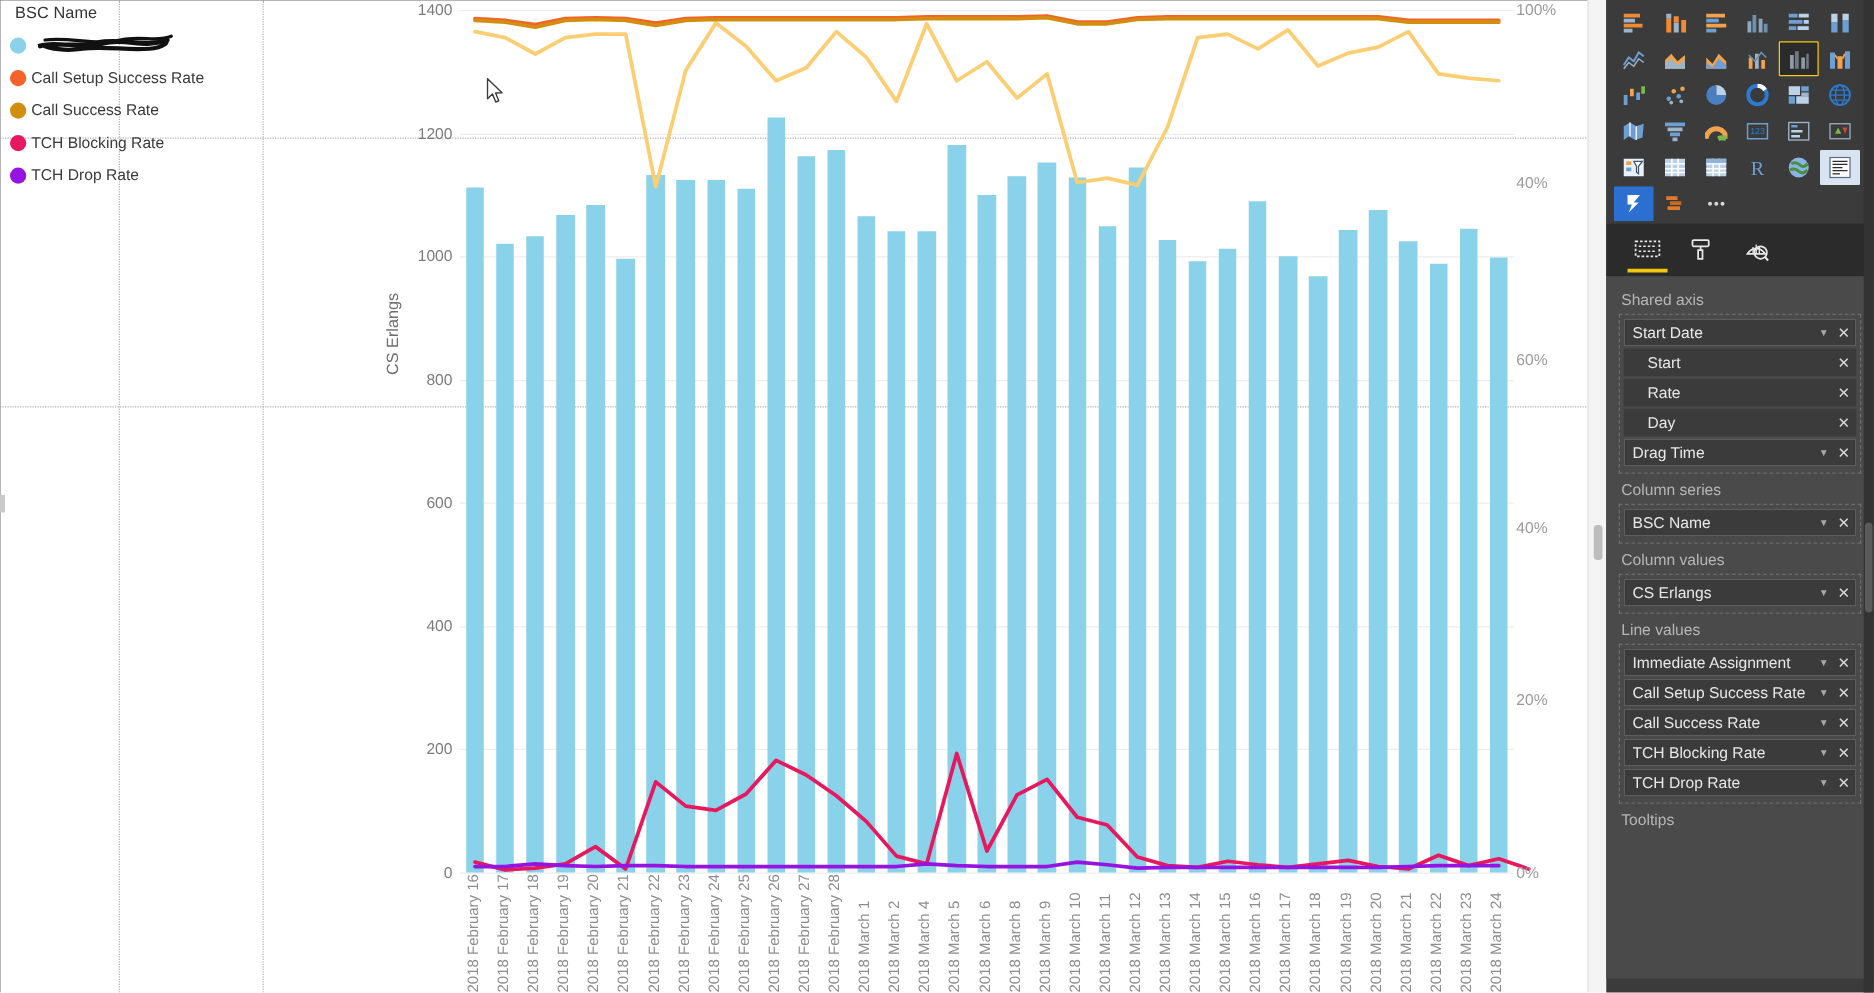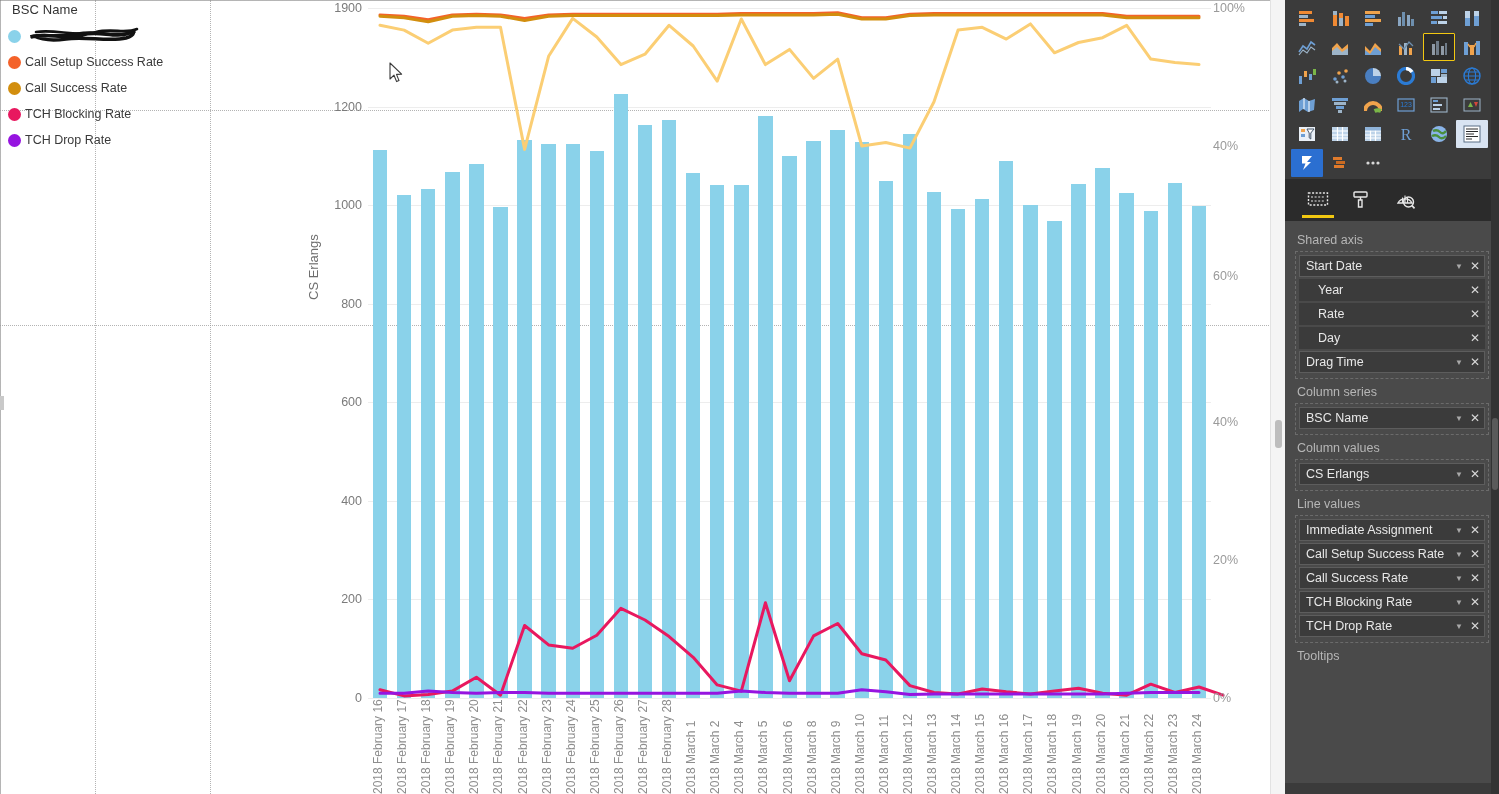--- a/index.html
+++ b/index.html
@@ -137,21 +137,21 @@
     </div>
 
     <div id="yleft">
         <div class="ytick" style="top: 690px;">0</div>
         <div class="ytick" style="top: 591.429px;">200</div>
         <div class="ytick" style="top: 492.857px;">400</div>
         <div class="ytick" style="top: 394.286px;">600</div>
         <div class="ytick" style="top: 295.714px;">800</div>
         <div class="ytick" style="top: 197.143px;">1000</div>
         <div class="ytick" style="top: 98.5714px;">1200</div>
-        <div class="ytick" style="top: 0px;">1900</div>
+        <div class="ytick" style="top: 0px;">1400</div>
       </div>
     <div id="ylabel">CS Erlangs</div>
 
     <div id="plot">
       <div id="gridlines">
           <div class="gridline" style="top: 690px;"></div>
           <div class="gridline" style="top: 591.429px;"></div>
           <div class="gridline" style="top: 492.857px;"></div>
           <div class="gridline" style="top: 394.286px;"></div>
           <div class="gridline" style="top: 295.714px;"></div>
@@ -202,21 +202,21 @@
           <polyline points="12.0,8.3 36.1,9.7 60.2,13.8 84.3,8.3 108.4,7.6 132.5,8.3 156.6,12.4 180.6,8.3 204.7,7.6 228.8,7.6 252.9,7.6 277.0,7.6 301.1,7.6 325.2,7.6 349.2,7.6 373.3,6.9 397.4,6.9 421.5,6.9 445.6,6.9 469.7,6.2 493.8,11.0 517.8,11.0 541.9,7.6 566.0,6.9 590.1,6.9 614.2,6.9 638.3,6.9 662.4,6.9 686.4,6.9 710.5,6.9 734.6,6.9 758.7,9.7 782.8,9.7 806.9,9.7 831.0,9.7" fill="none" stroke="#d28e0e" stroke-width="3" stroke-linejoin="round" stroke-linecap="round"></polyline>
           <polyline points="12.0,681.7 36.1,687.9 60.2,686.5 84.3,683.1 108.4,669.3 132.5,687.2 156.6,617.5 180.6,636.9 204.7,640.3 228.8,627.2 252.9,600.3 277.0,612.0 301.1,628.6 325.2,649.3 349.2,676.9 373.3,683.1 397.4,594.8 421.5,672.8 445.6,627.9 469.7,615.5 493.8,645.8 517.8,652.0 541.9,677.6 566.0,684.5 590.1,685.9 614.2,681.0 638.3,683.8 662.4,685.9 686.4,683.1 710.5,680.3 734.6,685.2 758.7,687.2 782.8,676.2 806.9,684.5 831.0,679.0 855.0,687.2" fill="none" stroke="#e8185f" stroke-width="3" stroke-linejoin="round" stroke-linecap="round"></polyline>
           <polyline points="12.0,685.2 36.1,685.2 60.2,683.1 84.3,684.5 108.4,685.2 132.5,684.5 156.6,684.5 180.6,685.2 204.7,685.2 228.8,685.2 252.9,685.2 277.0,685.2 301.1,685.2 325.2,685.2 349.2,685.2 373.3,683.1 397.4,684.5 421.5,685.2 445.6,685.2 469.7,685.2 493.8,681.7 517.8,683.8 541.9,686.5 566.0,685.9 590.1,685.9 614.2,685.9 638.3,685.9 662.4,685.9 686.4,685.9 710.5,685.9 734.6,685.9 758.7,685.2 782.8,684.5 806.9,684.5 831.0,684.5" fill="none" stroke="#9614e0" stroke-width="3" stroke-linejoin="round" stroke-linecap="round"></polyline>
         </svg>
     </div>
 
     <div id="yright">
         <div class="ytick-r" style="top: 690px;">0%</div>
         <div class="ytick-r" style="top: 552px;">20%</div>
         <div class="ytick-r" style="top: 414px;">40%</div>
-        <div class="ytick-r" style="top: 268px;">60%</div>
+        <div class="ytick-r" style="top: 280px;">60%</div>
         <div class="ytick-r" style="top: 138px;">40%</div>
         <div class="ytick-r" style="top: 0px;">100%</div>
       </div>
 
     <div id="xaxis">
         <div class="xtick" style="left: 17.0429px;">2018 February 16</div>
         <div class="xtick" style="left: 41.1286px;">2018 February 17</div>
         <div class="xtick" style="left: 65.2143px;">2018 February 18</div>
         <div class="xtick" style="left: 89.3px;">2018 February 19</div>
         <div class="xtick" style="left: 113.386px;">2018 February 20</div>
@@ -530,21 +530,21 @@
 
     <div id="wells">
         <div class="well-head">Shared axis</div>
         <div class="well-box">
           <div class="field">
             <span class="field-label">Start Date</span>
             <span class="caret">▼</span>
             <span class="xbtn">✕</span>
           </div>
           <div class="field sub">
-            <span class="field-label">Year</span>
+            <span class="field-label">Start</span>
             <span class="xbtn">✕</span>
           </div>
           <div class="field sub">
             <span class="field-label">Rate</span>
             <span class="xbtn">✕</span>
           </div>
           <div class="field sub">
             <span class="field-label">Day</span>
             <span class="xbtn">✕</span>
           </div>

